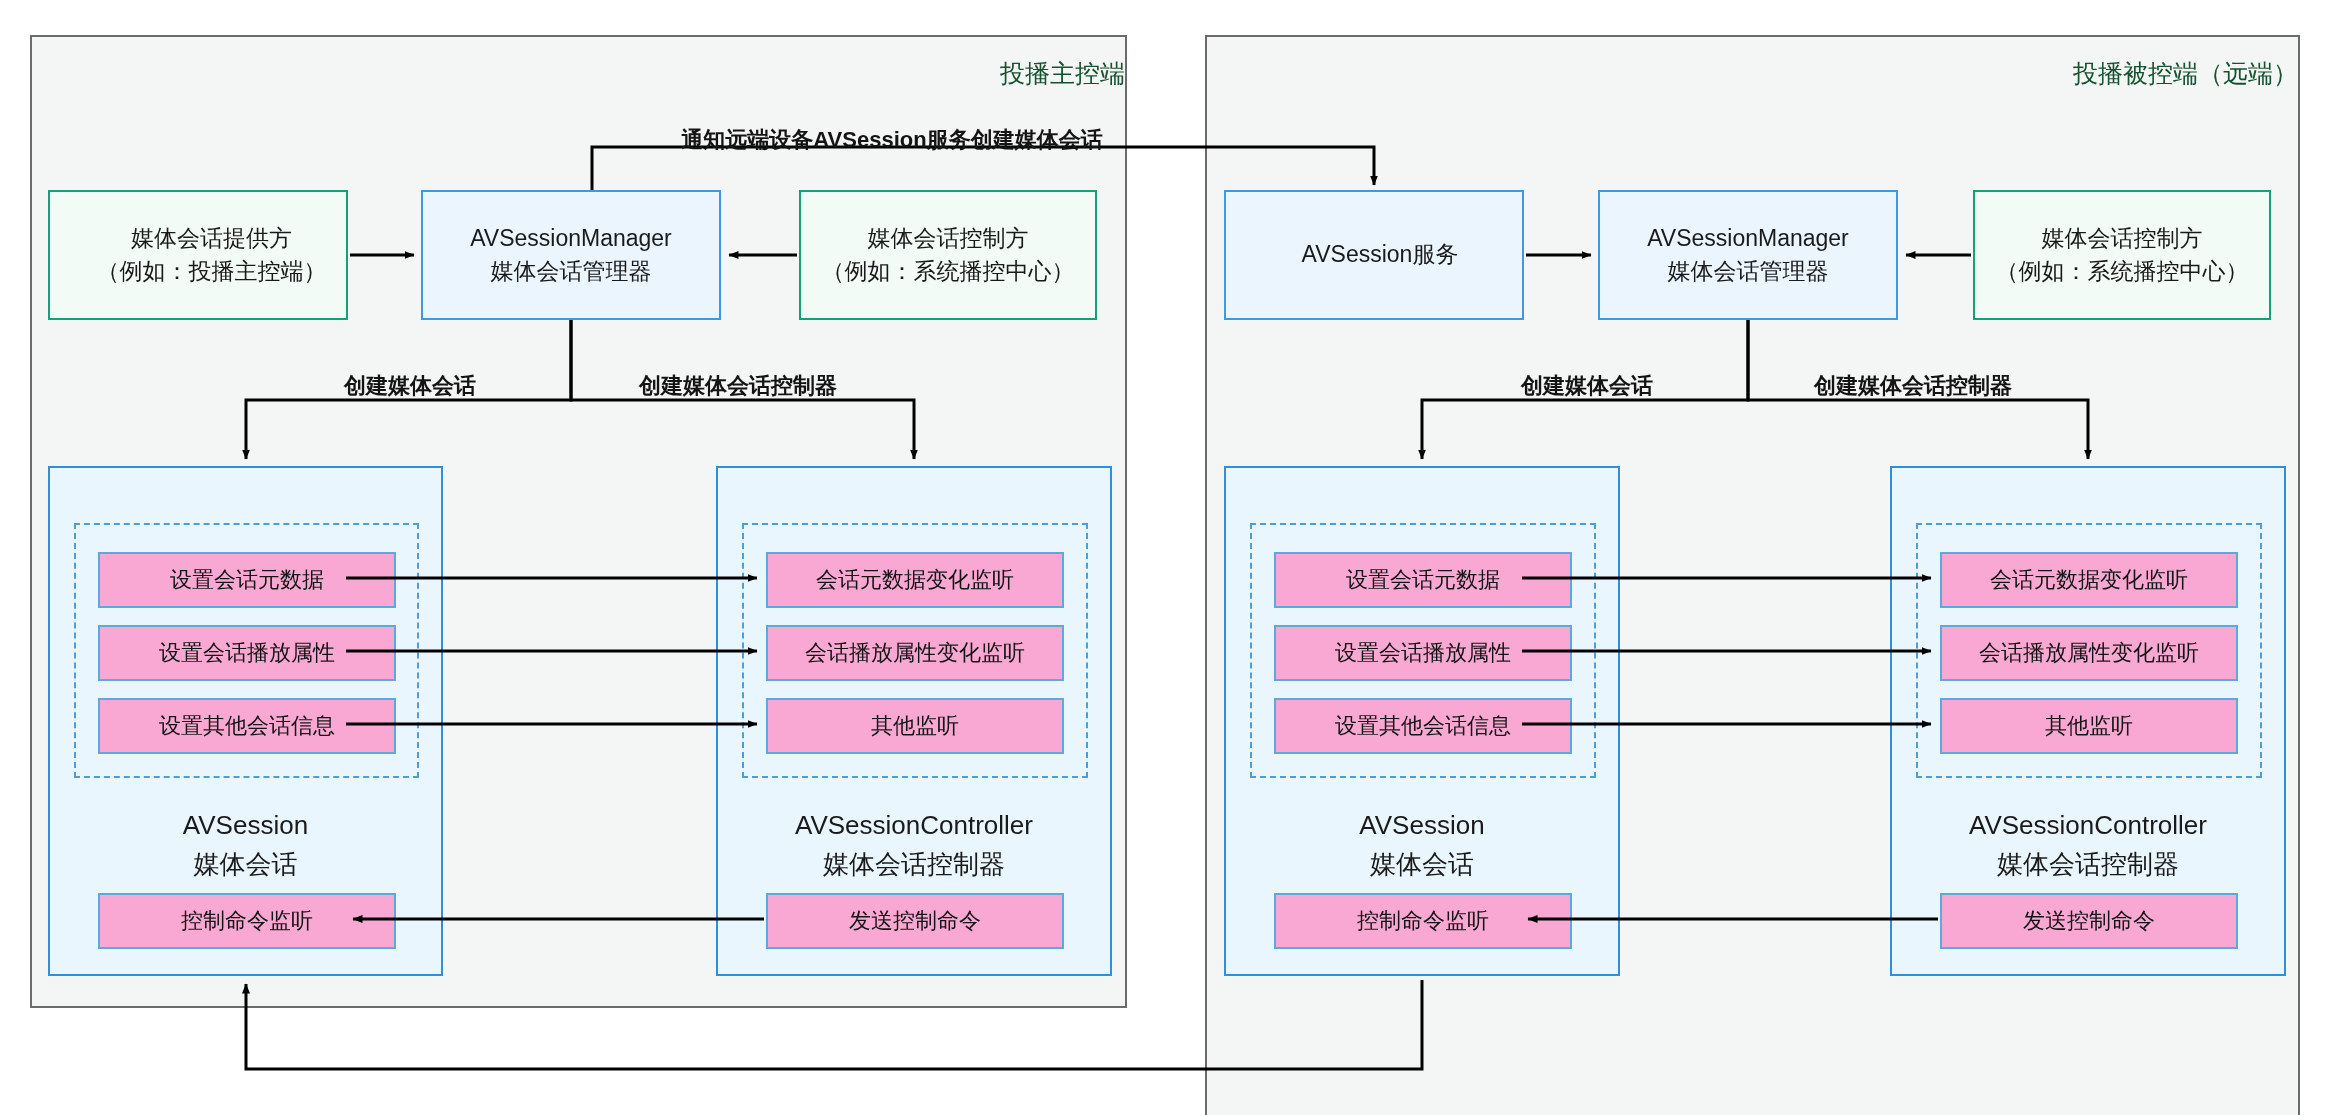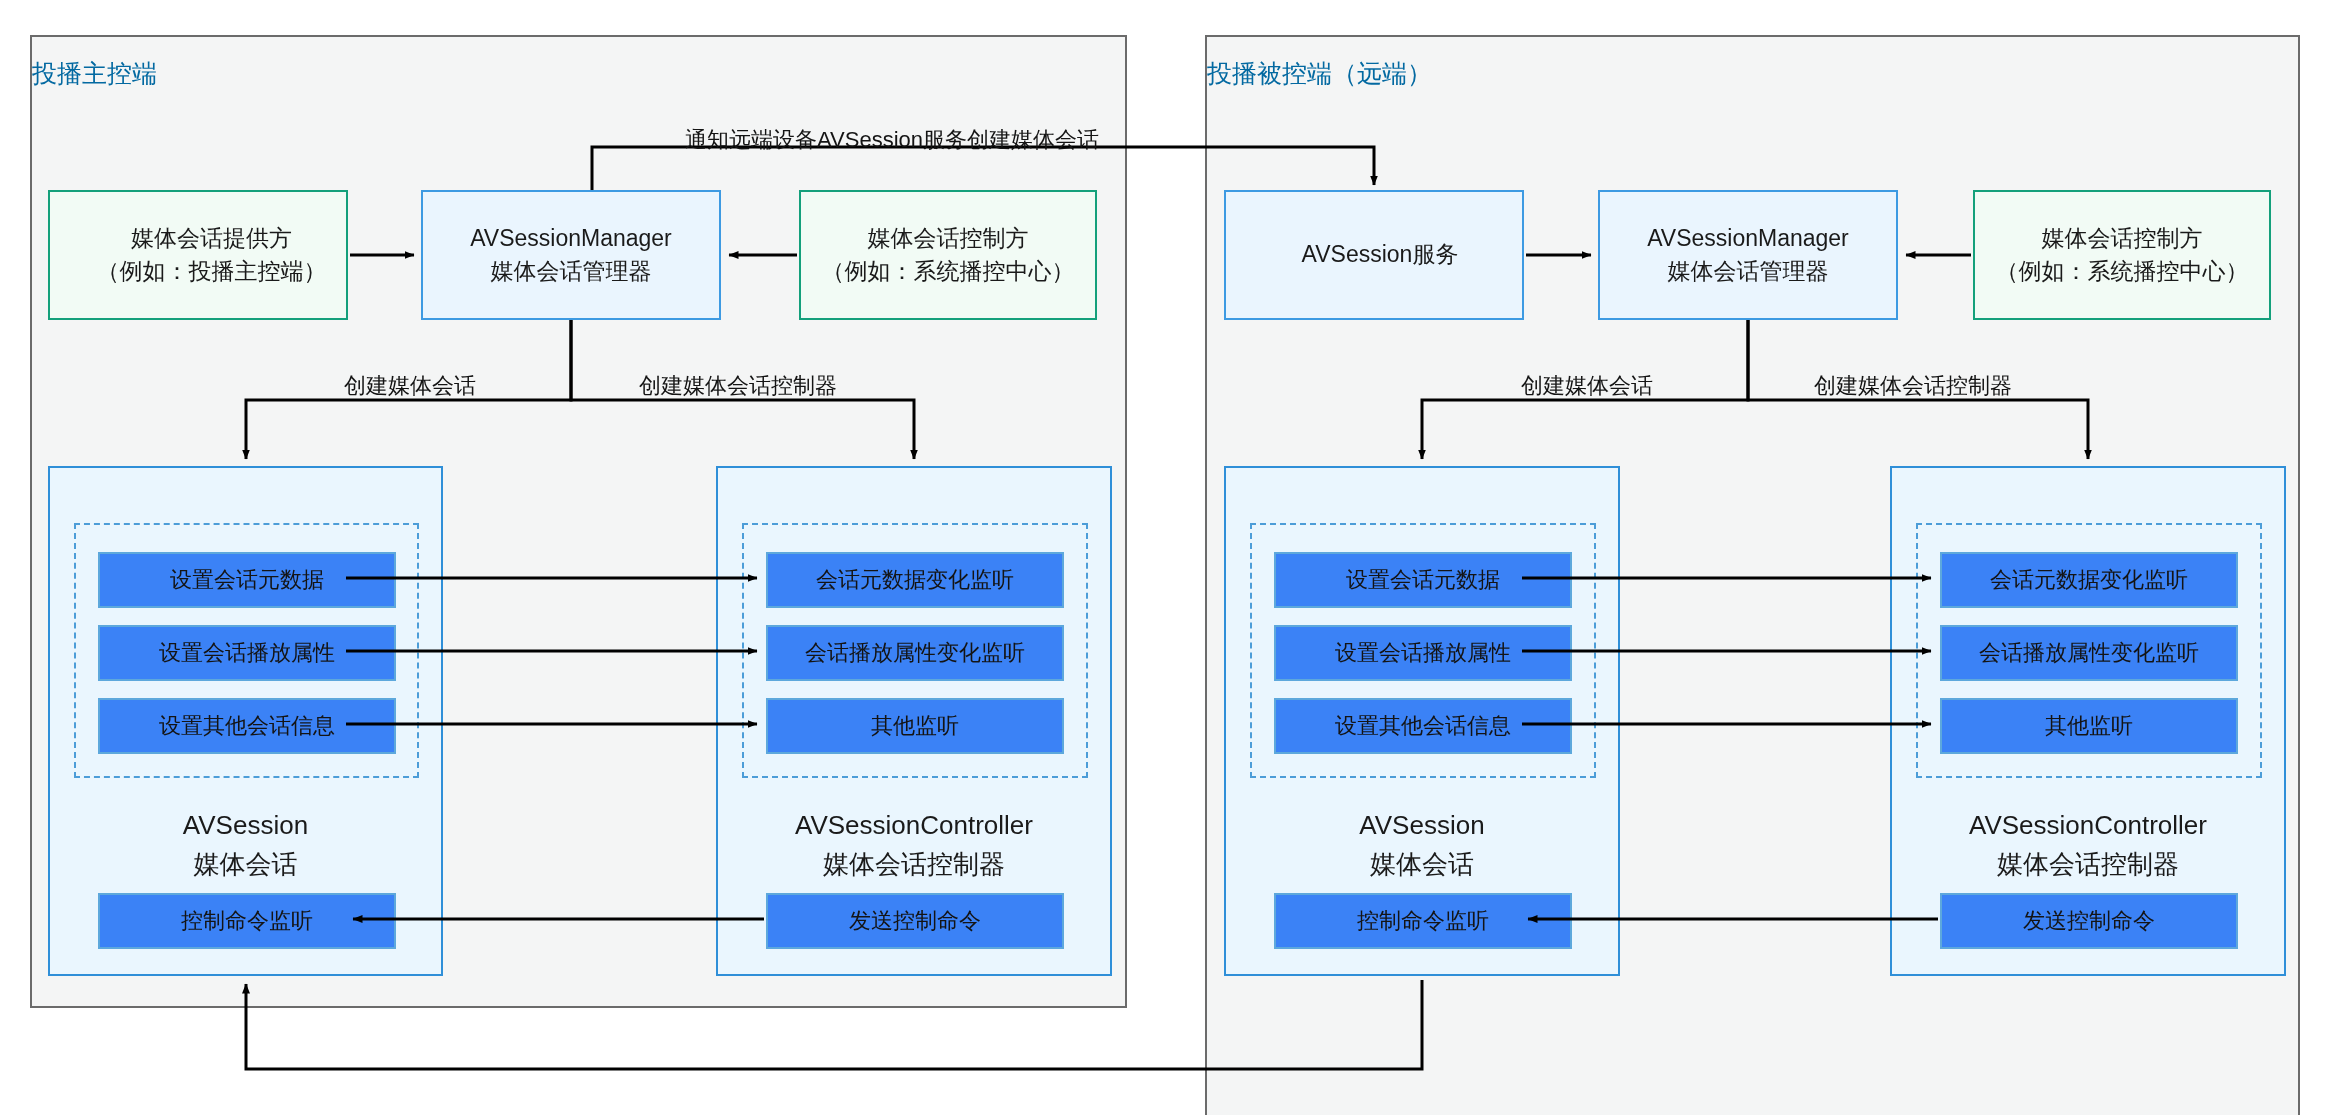--- a/index.html
+++ b/index.html
@@ -25,23 +25,23 @@
   }
   .panel {
     position: absolute;
     background: #f4f5f5;
     border: 2px solid #6b6b6b;
     box-sizing: border-box;
   }
   .panel-title {
     position: absolute;
     width: 100%;
-    text-align: left;
+    text-align: right;
     font-size: 25px;
-    color: #0369a1;
+    color: #14532d;
     top: 20px;
     left: 0;
   }
   .node {
     position: absolute;
     box-sizing: border-box;
     display: flex;
     flex-direction: column;
     align-items: center;
     justify-content: center;
@@ -67,21 +67,21 @@
   }
   .dashed-group {
     position: absolute;
     box-sizing: border-box;
     border: 2px dashed #4c9dd8;
     background: transparent;
   }
   .leaf {
     position: absolute;
     box-sizing: border-box;
-    background: #3b82f6;
+    background: #f9a8d4;
     border: 2px solid #5da8dc;
     display: flex;
     align-items: center;
     justify-content: center;
     font-size: 22px;
     color: #141414;
     text-align: center;
   }
   .group-caption {
     position: absolute;
@@ -92,21 +92,21 @@
     line-height: 1.5;
     left: 0;
   }
   .edge-label {
     position: absolute;
     font-size: 22px;
     color: #141414;
     white-space: nowrap;
     z-index: 6;
   }
-  .ctr { transform: translateX(-50%); }
+  .ctr { transform: translateX(-50%); font-weight: bold; }
 </style>
 </head>
 <body>
 
 <div id="stage">
 
   <div class="panel" style="left:30px; top:35px; width:1097px; height:973px;">
     <div class="panel-title">投播主控端</div>
   </div>
 

